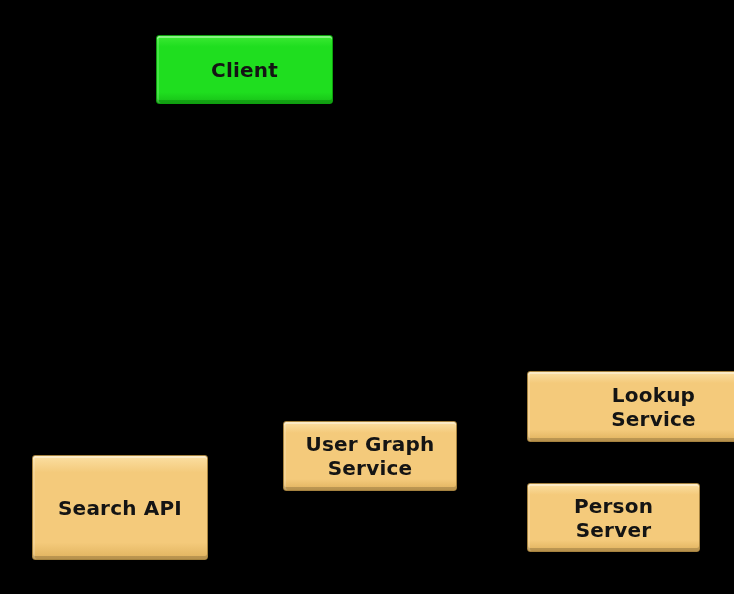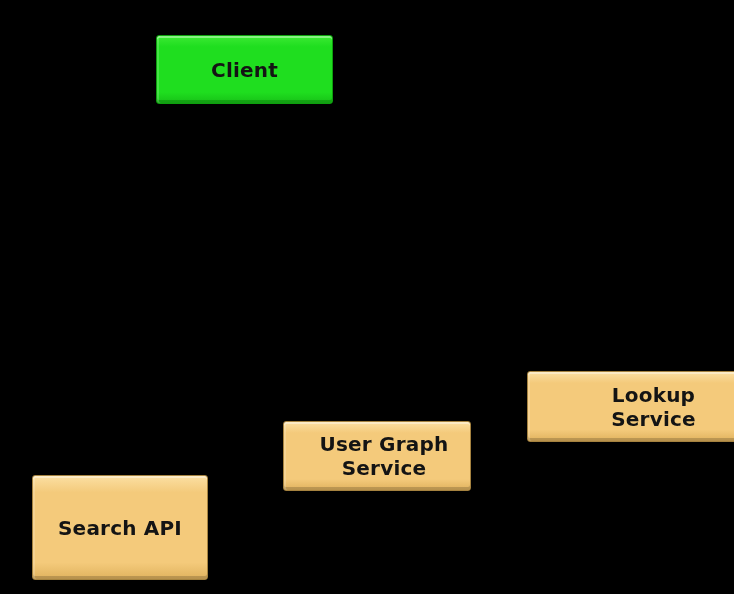--- a/index.html
+++ b/index.html
@@ -34,42 +34,46 @@
     font-size: 20px;
     line-height: 1.2;
     color: #141414;
     white-space: pre-line;
     letter-spacing: 0.2px;
   }
   
   .node--client        { left: 156px; top: 35px;  width: 175px; height: 67px;  }
   .node--web-server    { left: 158px; top: 217px; width: 172px; height: 102px; }
   .node--search-api    { left: 32px;  top: 455px; width: 174px; height: 103px; }
-  .node--user-graph    { left: 283px; top: 421px; width: 172px; height: 68px; padding-left: 14px;  }
+  .node--user-graph    { left: 283px; top: 421px; width: 172px; height: 68px;  }
   .node--lookup        { left: 527px; top: 371px; width: 171px; height: 69px;  }
   .node--person        { left: 527px; top: 483px; width: 171px; height: 67px;  }
 </style>
 </head>
 <body style="background: rgb(0, 0, 0);">
 
 <div class="canvas">
 
   <div class="node node--client" style="background: linear-gradient(rgb(59, 234, 51) 0%, rgb(31, 222, 31) 16%, rgb(31, 222, 31) 84%, rgb(23, 193, 23) 100%); border-color: rgb(13, 160, 13);">
     <span class="node-label">Client</span>
   </div>
 
 
-  <div class="node node--search-api" style="background: linear-gradient(rgb(251, 223, 162) 0%, rgb(244, 202, 123) 16%, rgb(244, 202, 123) 84%, rgb(224, 178, 94) 100%); border-color: rgb(165, 130, 63); margin-top: 20px;">
+  <div class="node node--search-api" style="background: linear-gradient(rgb(251, 223, 162) 0%, rgb(244, 202, 123) 16%, rgb(244, 202, 123) 84%, rgb(224, 178, 94) 100%); border-color: rgb(165, 130, 63);">
     <span class="node-label">Search API</span>
   </div>
 
   <div class="node node--user-graph" style="background: linear-gradient(rgb(251, 223, 162) 0%, rgb(244, 202, 123) 16%, rgb(244, 202, 123) 84%, rgb(224, 178, 94) 100%); border-color: rgb(165, 130, 63);">
     <span class="node-label">User Graph
 Service</span>
   </div>
 
   <div class="node node--lookup" style="background: linear-gradient(rgb(251, 223, 162) 0%, rgb(244, 202, 123) 16%, rgb(244, 202, 123) 84%, rgb(224, 178, 94) 100%); border-color: rgb(165, 130, 63); padding-left: 40px;">
     <span class="node-label">Lookup
 Service</span>
   </div>
 
+  <div class="node node--person" style="background: linear-gradient(rgb(251, 223, 162) 0%, rgb(244, 202, 123) 16%, rgb(244, 202, 123) 84%, rgb(224, 178, 94) 100%); border-color: rgb(165, 130, 63);">
+    <span class="node-label">Person
+Server</span>
+  </div>
 
 </div>
 
 </body></html>

